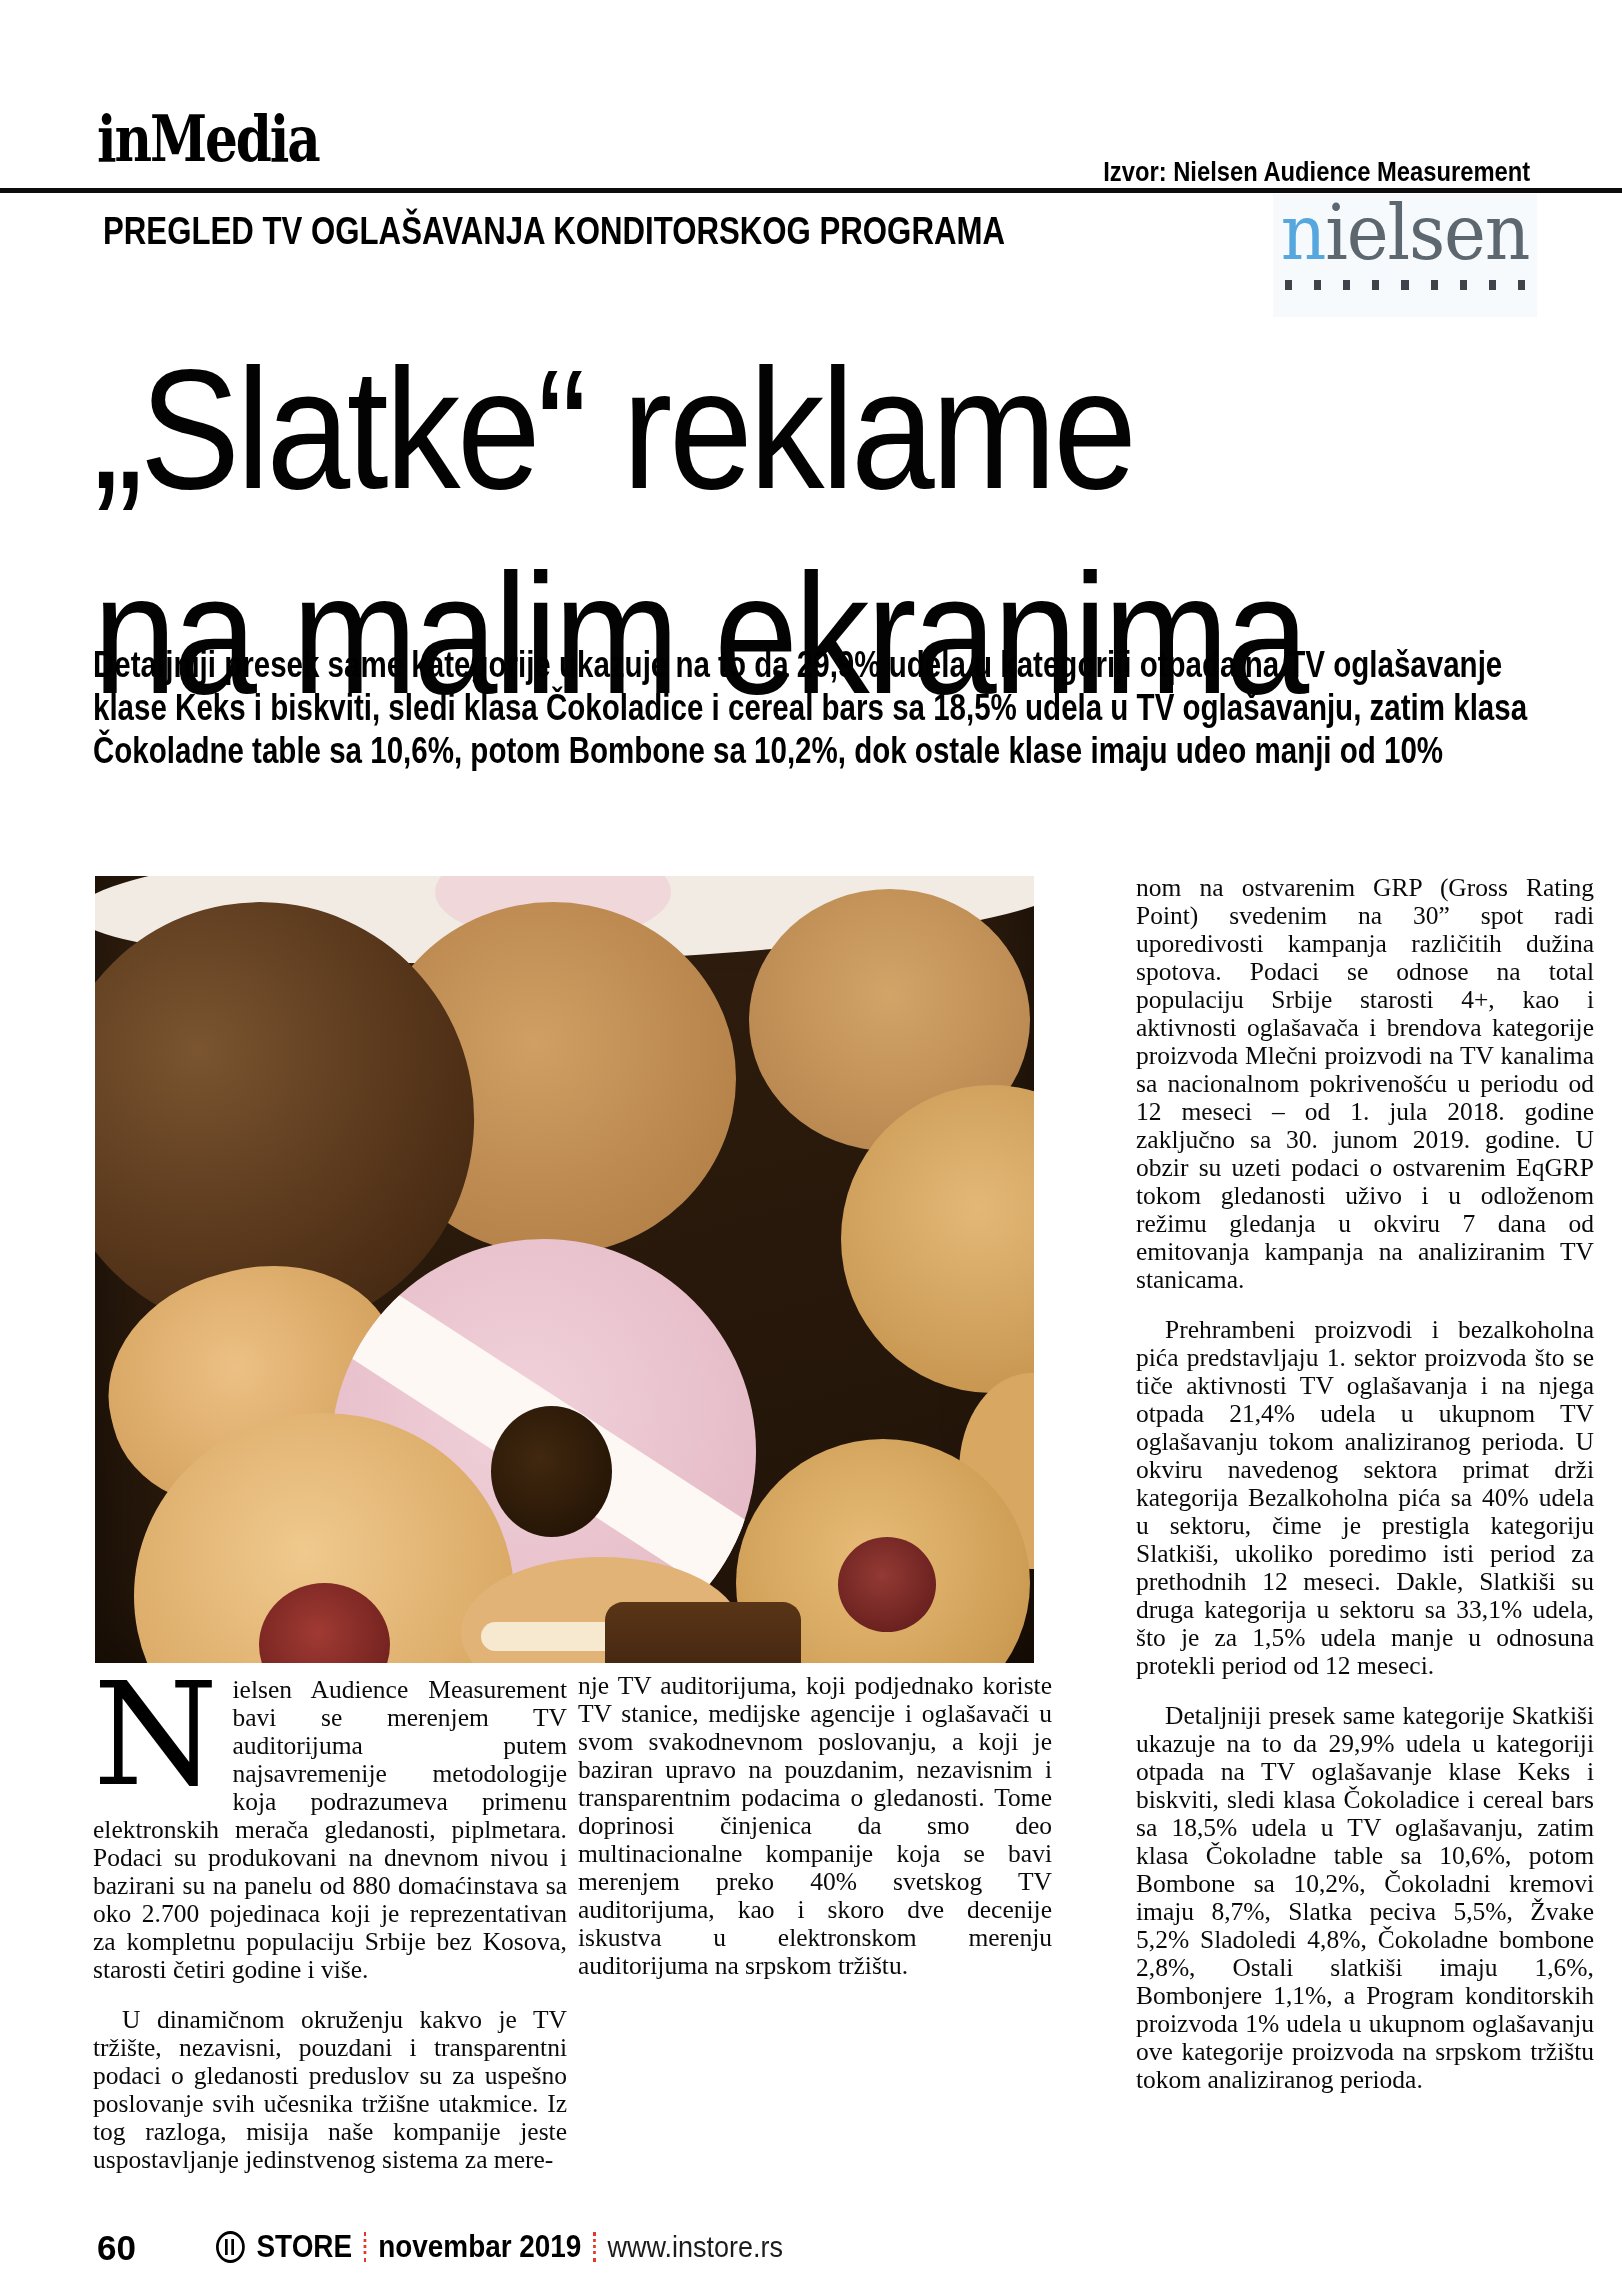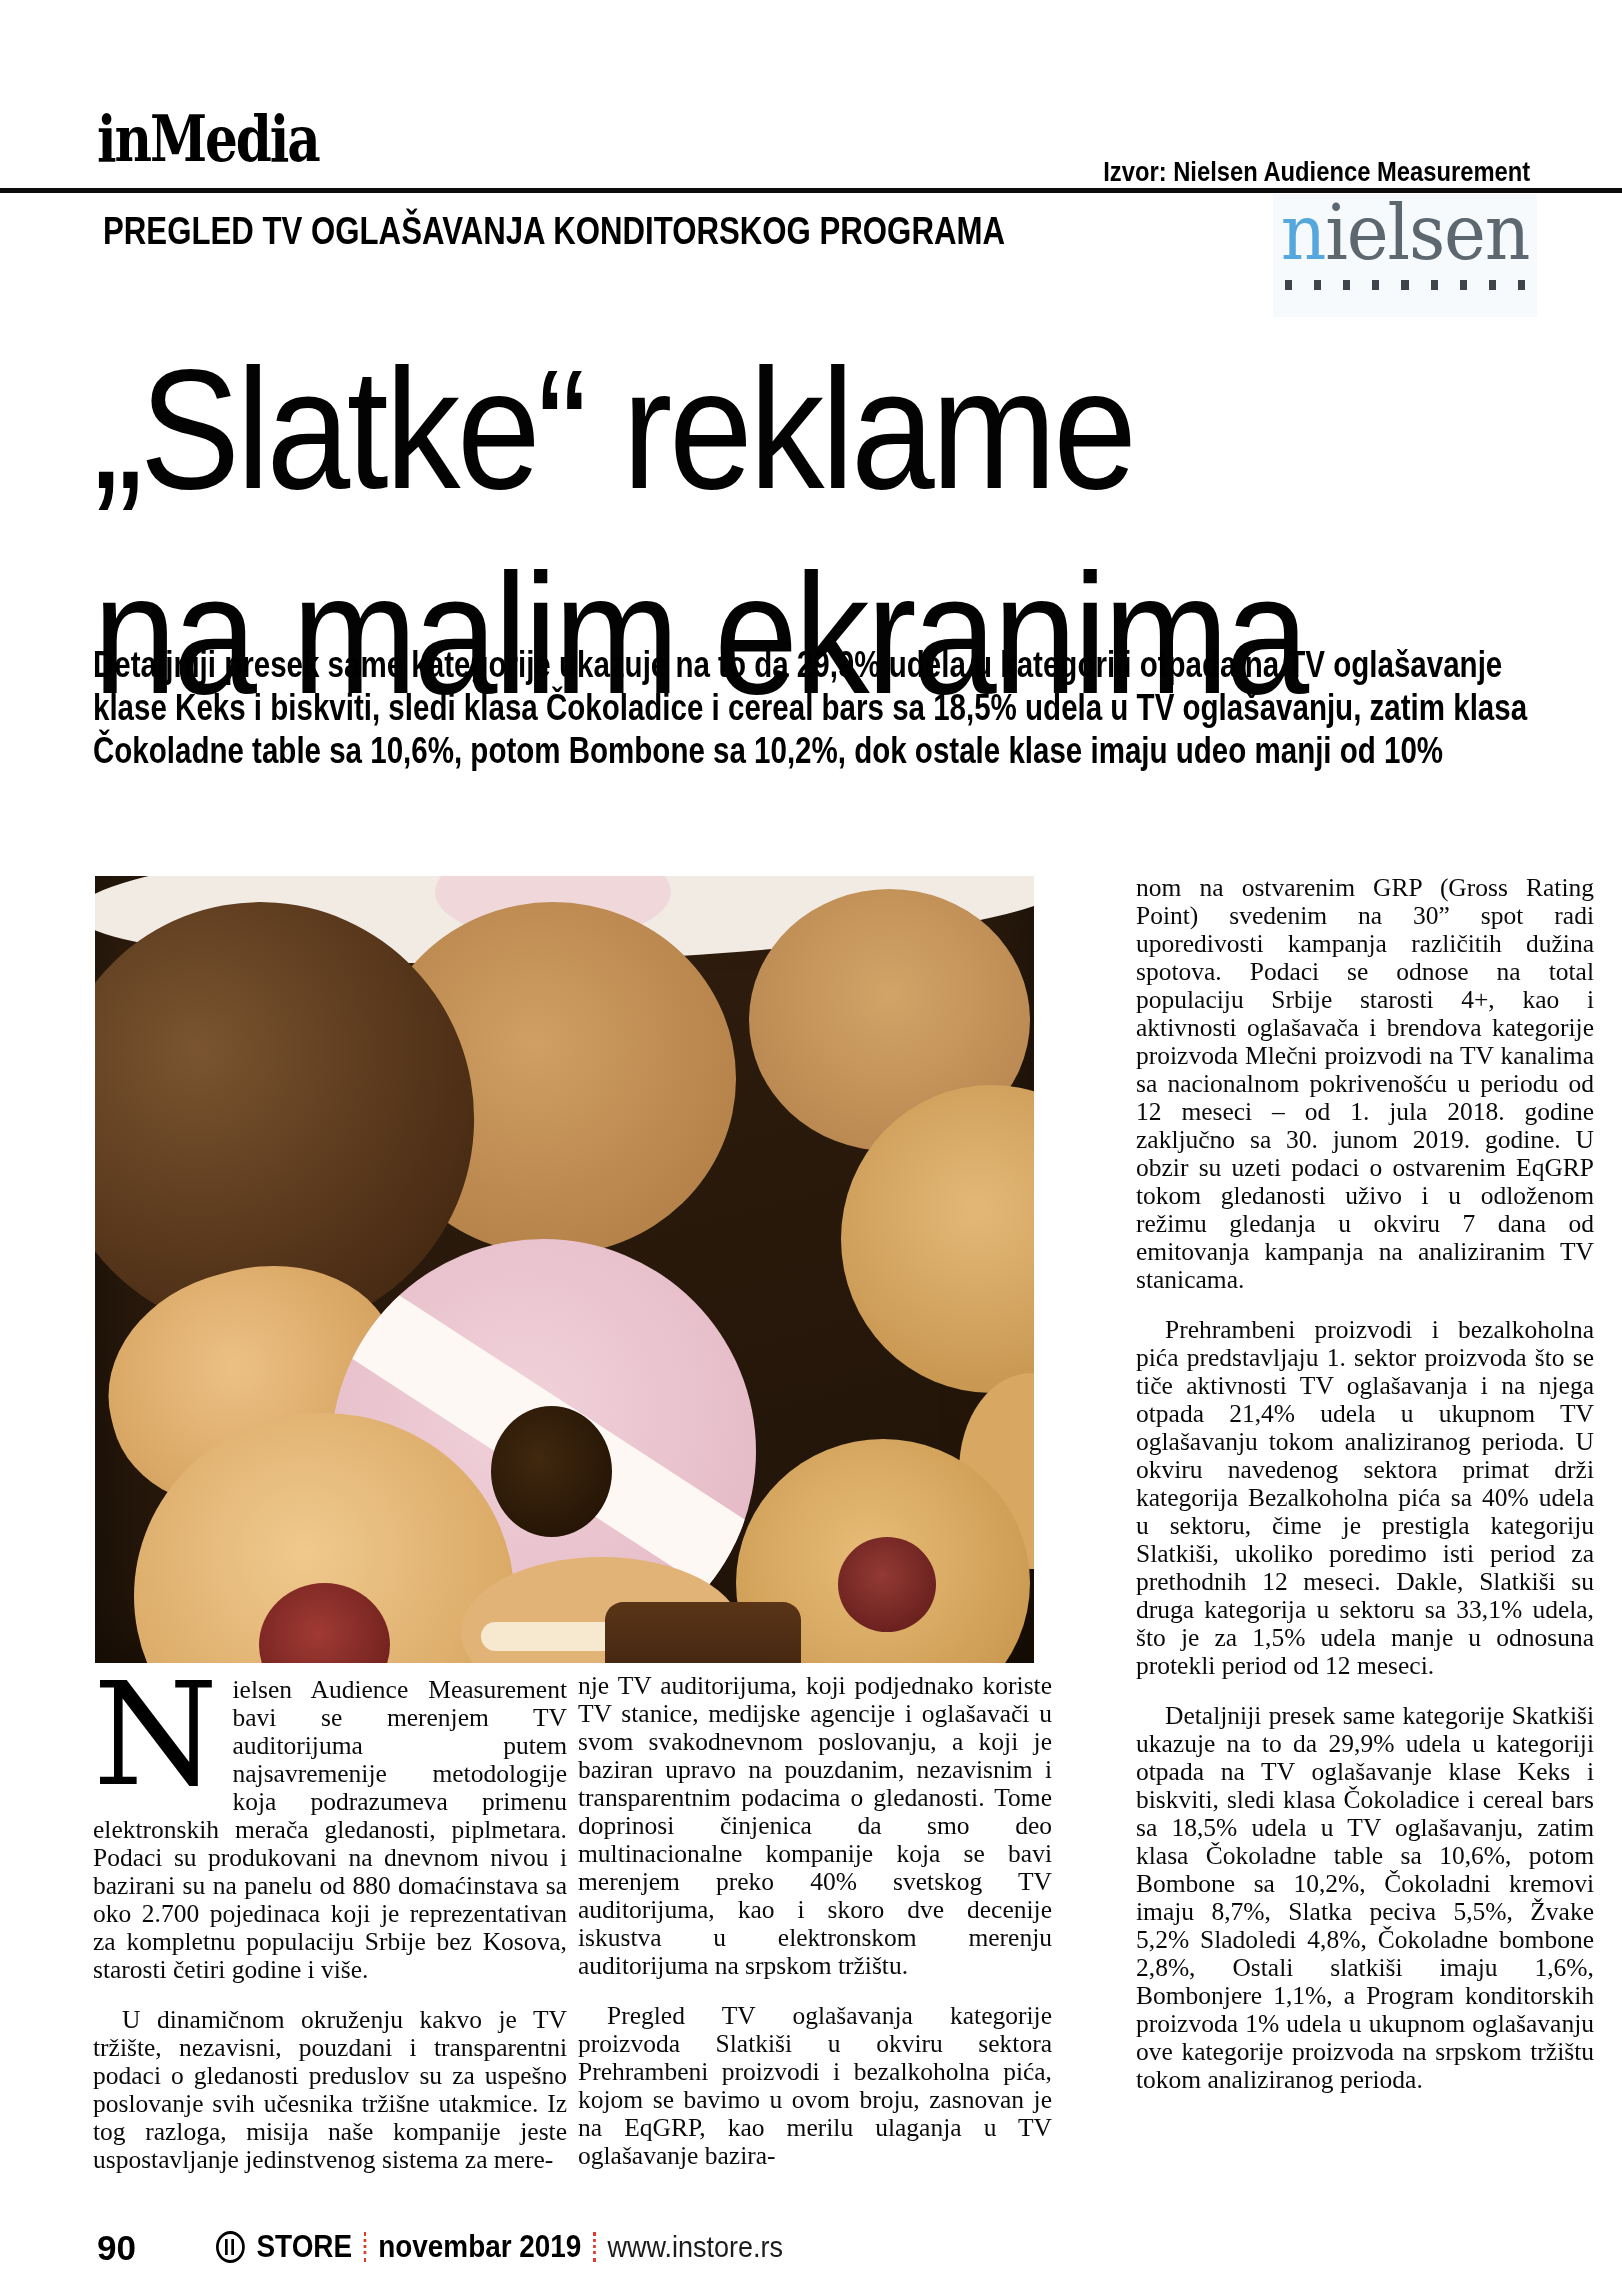--- a/index.html
+++ b/index.html
@@ -159,31 +159,30 @@
   <div class="p choc-chunk"></div>
 </div>
 
 <div class="abs col col-1">
   <p><span class="dropcap">N</span><span>ielsen Audience Measurement bavi se merenjem TV auditorijuma putem najsavremenije metodologije koja podrazumeva primenu elektronskih merača gledanosti, piplmetara. Podaci su produkovani na dnevnom nivou i bazirani su na panelu od 880 domaćinstava sa oko 2.700 pojedinaca koji je reprezentativan za kompletnu populaciju Srbije bez Kosova, starosti četiri godine i više.</span></p>
   <p class="follow">U dinamičnom okruženju kakvo je TV tržište, nezavisni, pouzdani i transparentni podaci o gledanosti preduslov su za uspešno poslovanje svih učesnika tržišne utakmice. Iz tog razloga, misija naše kompanije jeste uspostavljanje jedinstvenog sistema za mere-</p>
 </div>
 
 <div class="abs col col-2">
   <p>nje TV auditorijuma, koji podjednako koriste TV stanice, medijske agencije i oglašavači u svom svakodnevnom poslovanju, a koji je baziran upravo na pouzdanim, nezavisnim i transparentnim podacima o gledanosti. Tome doprinosi činjenica da smo deo multinacionalne kompanije koja se bavi merenjem preko 40% svetskog TV auditorijuma, kao i skoro dve decenije iskustva u elektronskom merenju auditorijuma na srpskom tržištu.</p>
-  <p class="follow">Pregled TV oglašavanja kategorije proizvoda Slatkiši u okviru sektora Prehrambeni proizvodi i bezalkoholna pića, kojom se bavimo u ovom broju, zasnovan je na EqGRP, kao merilu ulaganja u TV oglašavanje bazira-</p>
 </div>
 
 <div class="abs col col-3">
   <p>nom na ostvarenim GRP (Gross Rating Point) svedenim na 30” spot radi uporedivosti kampanja različitih dužina spotova. Podaci se odnose na total populaciju Srbije starosti 4+, kao i aktivnosti oglašavača i brendova kategorije proizvoda Mlečni proizvodi na TV kanalima sa nacionalnom pokrivenošću u periodu od 12 meseci – od 1. jula 2018. godine zaključno sa 30. junom 2019. godine. U obzir su uzeti podaci o ostvarenim EqGRP tokom gledanosti uživo i u odloženom režimu gledanja u okviru 7 dana od emitovanja kampanja na analiziranim TV stanicama.</p>
   <p class="follow">Prehrambeni proizvodi i bezalkoholna pića predstavljaju 1. sektor proizvoda što se tiče aktivnosti TV oglašavanja i na njega otpada 21,4% udela u ukupnom TV oglašavanju tokom analiziranog perioda. U okviru navedenog sektora primat drži kategorija Bezalkoholna pića sa 40% udela u sektoru, čime je prestigla kategoriju Slatkiši, ukoliko poredimo isti period za prethodnih 12 meseci. Dakle, Slatkiši su druga kategorija u sektoru sa 33,1% udela, što je za 1,5% udela manje u odnosuna protekli period od 12 meseci.</p>
   <p class="follow">Detaljniji presek same kategorije Skatkiši ukazuje na to da 29,9% udela u kategoriji otpada na TV oglašavanje klase Keks i biskviti, sledi klasa Čokoladice i cereal bars sa 18,5% udela u TV oglašavanju, zatim klasa Čokoladne table sa 10,6%, potom Bombone sa 10,2%, Čokoladni kremovi imaju 8,7%, Slatka peciva 5,5%, Žvake 5,2% Sladoledi 4,8%, Čokoladne bombone 2,8%, Ostali slatkiši imaju 1,6%, Bombonjere 1,1%, a Program konditorskih proizvoda 1% udela u ukupnom oglašavanju ove kategorije proizvoda na srpskom tržištu tokom analiziranog perioda.</p>
 </div>
 
 <div class="abs footer">
-  <div class="page-number">90</div>
+  <div class="page-number">60</div>
   <div class="footer-group">
     <span class="instore-icon">
         <i class="b1"></i>
         <i class="b2"></i>
       </span>
     <span class="footer-bold">STORE</span>
     <span class="footer-divider"></span>
     <span class="footer-bold">novembar 2019</span>
     <span class="footer-divider"></span>
     <span class="footer-url">www.instore.rs</span>

